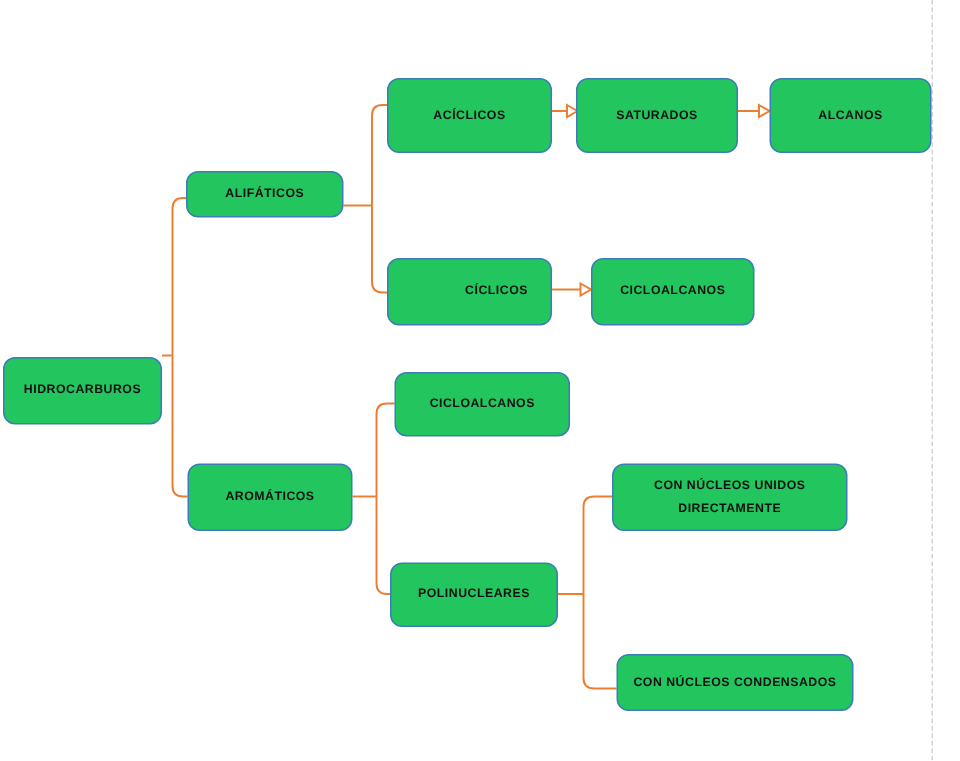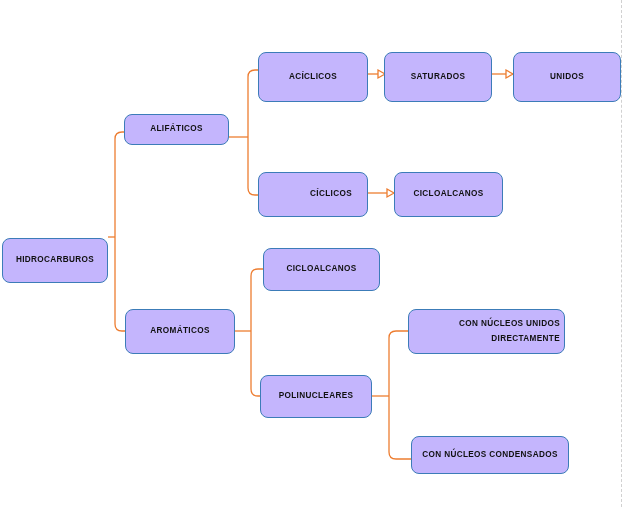--- a/index.html
+++ b/index.html
@@ -21,27 +21,27 @@
     position: absolute;
     top: 0;
     width: 0;
     height: 507px;
     border-left: 1px dashed #c9c9c9;
     opacity: 0.85;
   }
   .node {
     position: absolute;
     box-sizing: border-box;
-    background: #c4b5fd;
+    background: #22c55e;
     border: 1px solid #3C7CB8;
     border-radius: 8px;
     display: flex;
     align-items: center;
     justify-content: center;
-    text-align: right;
+    text-align: center;
     color: #111111;
     font-size: 8.2px;
     font-weight: bold;
     letter-spacing: 0.35px;
     line-height: 1.55;
     padding: 2px 4px;
   }
   .node.two-line {
     line-height: 1.75;
   }
@@ -108,21 +108,21 @@
   <div class="node" style="left:124px; top:114px; width:105px; height:31px;">ALIFÁTICOS</div>
 
   <div class="node" style="left:125px; top:309px; width:110px; height:45px;">AROMÁTICOS</div>
 
   <div class="node" style="left:258px; top:52px;  width:110px; height:50px;">ACÍCLICOS</div>
 
   <div class="node" style="left:258px; top:172px; width:110px; height:45px;padding-left:40px;">CÍCLICOS</div>
 
   <div class="node" style="left:384px; top:52px;  width:108px; height:50px;">SATURADOS</div>
 
-  <div class="node" style="left:513px; top:52px;  width:108px; height:50px;">UNIDOS</div>
+  <div class="node" style="left:513px; top:52px;  width:108px; height:50px;">ALCANOS</div>
 
   <div class="node" style="left:394px; top:172px; width:109px; height:45px;">CICLOALCANOS</div>
 
   <div class="node" style="left:263px; top:248px; width:117px; height:43px;">CICLOALCANOS</div>
 
   <div class="node" style="left:260px; top:375px; width:112px; height:43px;">POLINUCLEARES</div>
 
   <div class="node two-line" style="left:408px; top:309px; width:157px; height:45px;">CON NÚCLEOS UNIDOS DIRECTAMENTE</div>
 
   <div class="node two-line" style="left:411px; top:436px; width:158px; height:38px;">CON NÚCLEOS CONDENSADOS</div>

